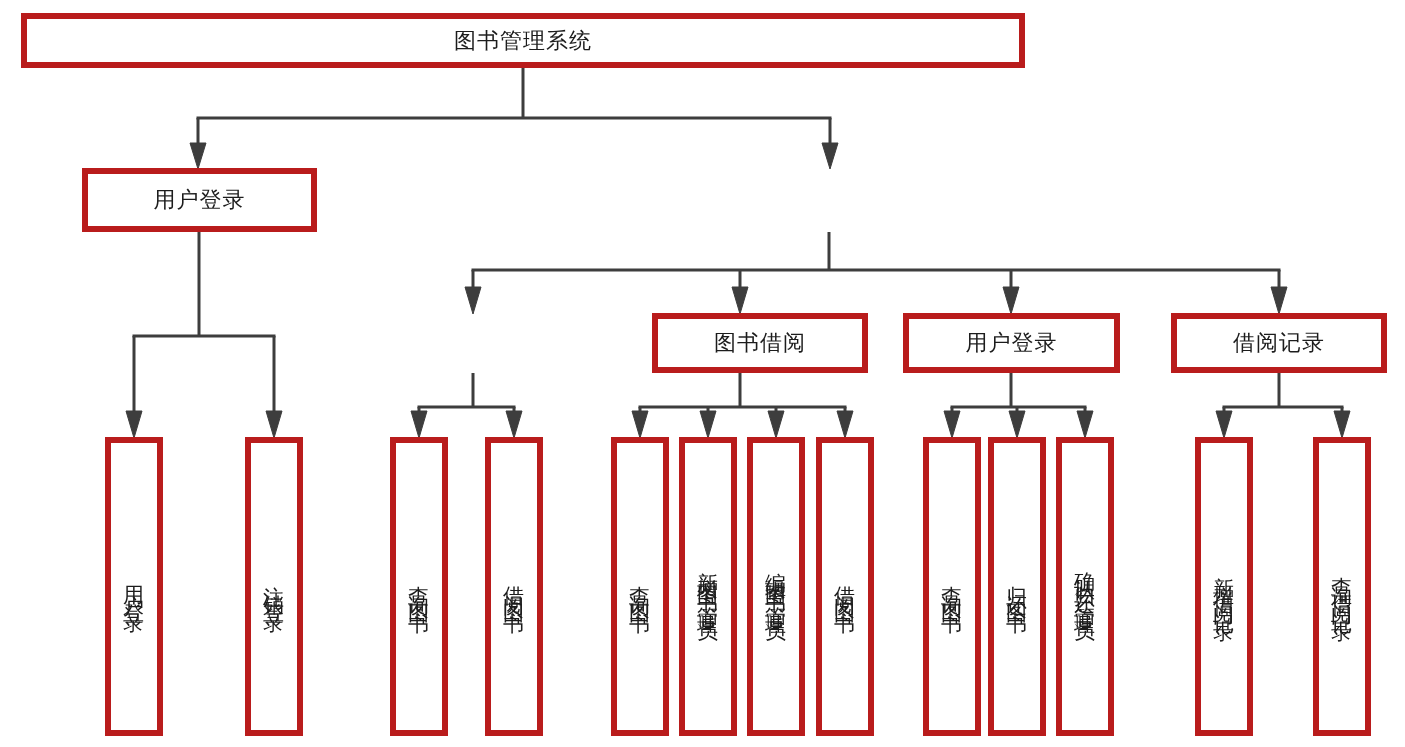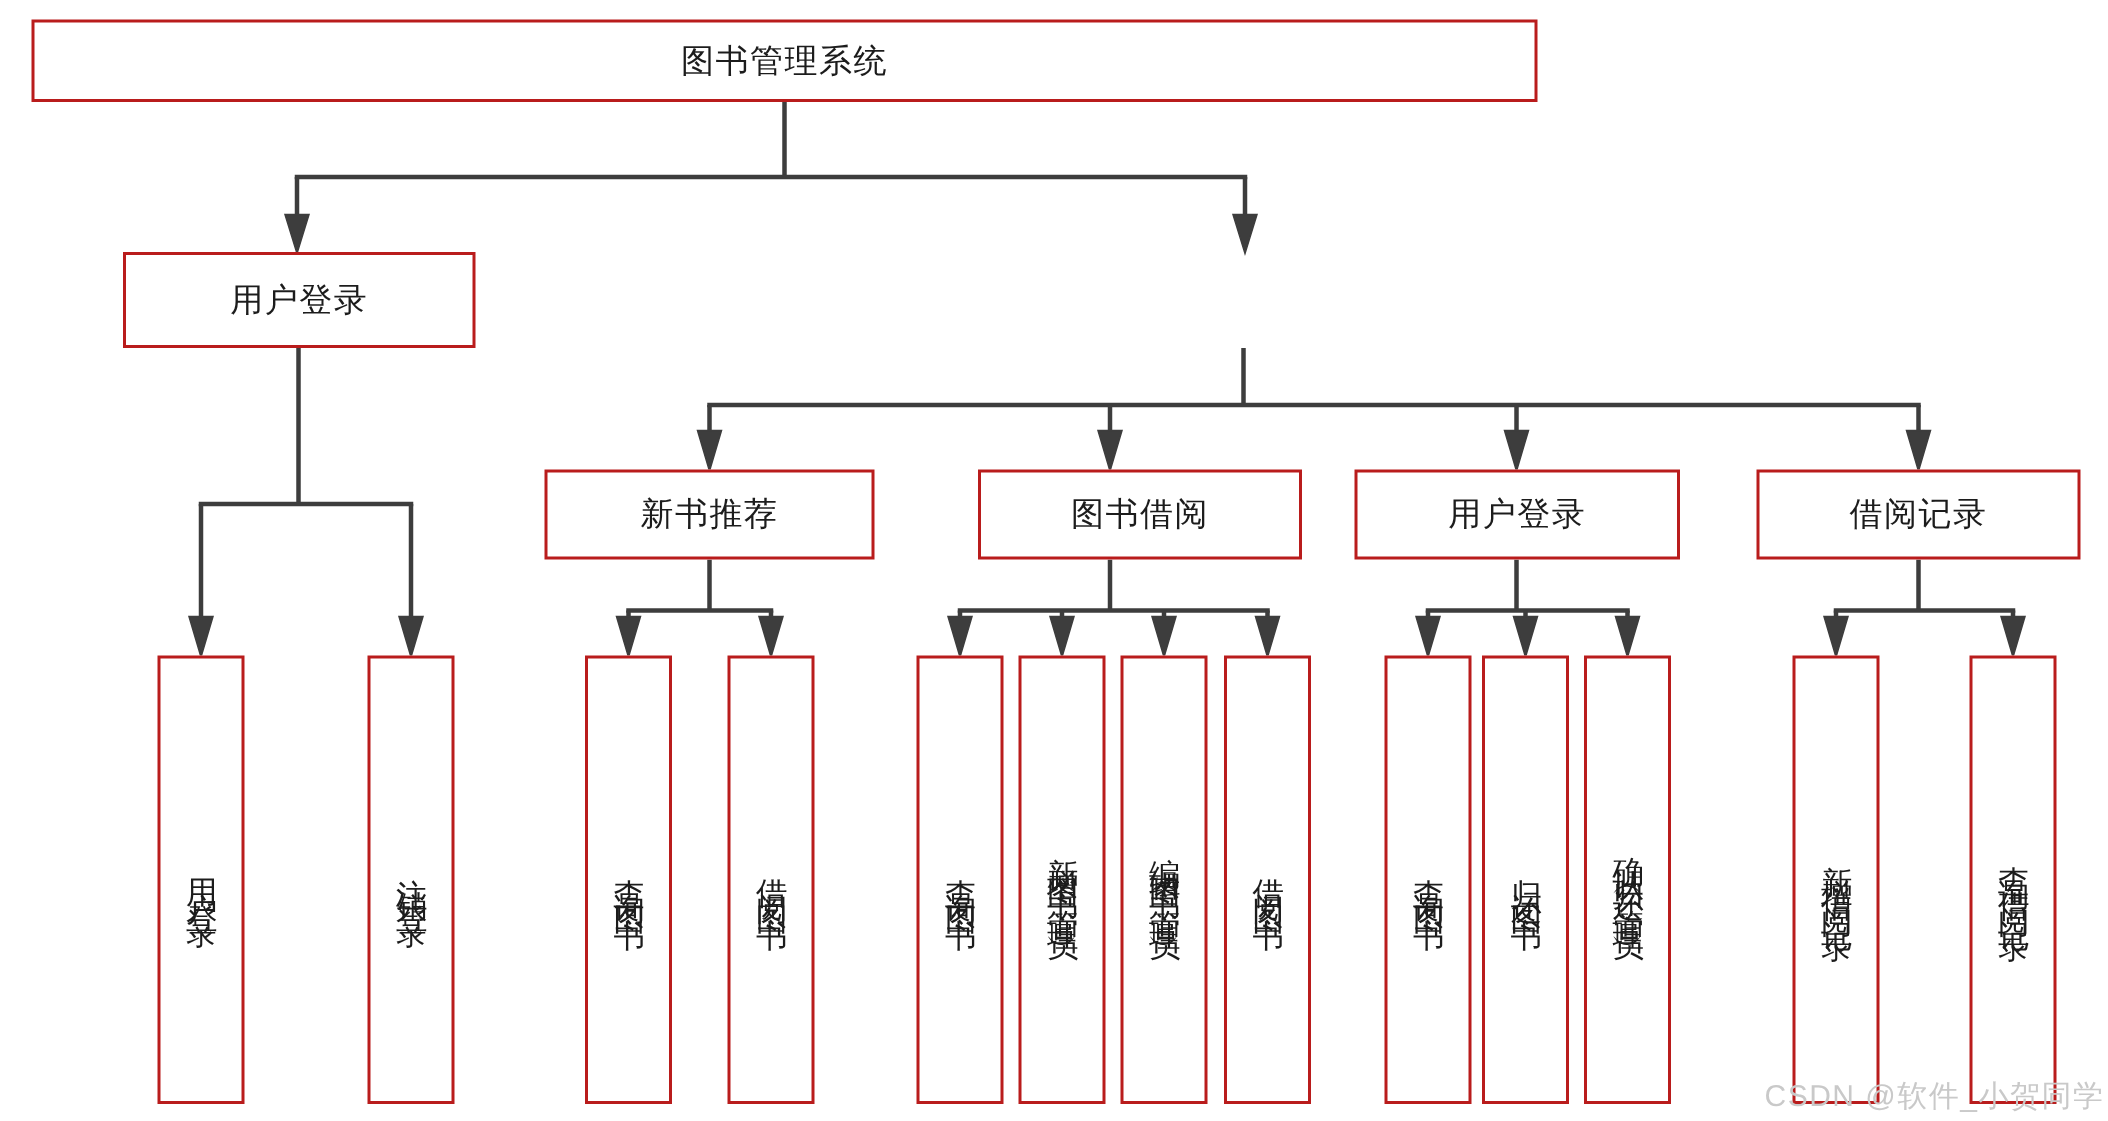--- a/index.html
+++ b/index.html
@@ -8,21 +8,21 @@
     width:1405px;height:747px;
     background:#ffffff;
     font-family:"Liberation Sans","DejaVu Sans",sans-serif;
     overflow:hidden;
   }
   #wires{position:absolute;left:0;top:0;width:1405px;height:747px;}
   .box{
     position:absolute;
     box-sizing:border-box;
     background:#ffffff;
-    border:2px solid #b91c1c;
+    border:6px solid #b91c1c;
     display:flex;
     align-items:center;
     justify-content:center;
     color:#1c1c1c;
     font-size:22px;
     letter-spacing:1px;
     z-index:2;
     white-space:nowrap;
   }
   .vbox{
@@ -122,21 +122,20 @@
       <polygon points="1216,411 1232,411 1224,438" stroke-width="1"></polygon>
       <line x1="1342" y1="407" x2="1342" y2="414"></line>
       <polygon points="1334,411 1350,411 1342,438" stroke-width="1"></polygon>
     </g>
   </svg>
 
   <div class="box" style="left:21px;top:13px;width:1004px;height:55px;">图书管理系统</div>
 
   <div class="box" style="left:82px;top:168px;width:235px;height:64px;">用户登录</div>
 
-  <div class="box" style="left:363px;top:313px;width:220px;height:60px;">新书推荐</div>
   <div class="box" style="left:652px;top:313px;width:216px;height:60px;">图书借阅</div>
   <div class="box" style="left:903px;top:313px;width:217px;height:60px;">用户登录</div>
   <div class="box" style="left:1171px;top:313px;width:216px;height:60px;">借阅记录</div>
 
   <div class="box vbox" style="left:105px;top:437px;width:58px;height:299px;">用户登录</div>
   <div class="box vbox" style="left:245px;top:437px;width:58px;height:299px;">注销登录</div>
 
   <div class="box vbox" style="left:390px;top:437px;width:58px;height:299px;">查询图书</div>
   <div class="box vbox" style="left:485px;top:437px;width:58px;height:299px;">借阅图书</div>
 
@@ -145,15 +144,14 @@
   <div class="box vbox" style="left:747px;top:437px;width:58px;height:299px;letter-spacing:7px;">编辑图书（管理员）</div>
   <div class="box vbox" style="left:816px;top:437px;width:58px;height:299px;">借阅图书</div>
 
   <div class="box vbox" style="left:923px;top:437px;width:58px;height:299px;">查询图书</div>
   <div class="box vbox" style="left:988px;top:437px;width:58px;height:299px;">归还图书</div>
   <div class="box vbox" style="left:1056px;top:437px;width:58px;height:299px;letter-spacing:7px;">确认归还（管理员）</div>
 
   <div class="box vbox" style="left:1195px;top:437px;width:58px;height:299px;">新增借阅记录</div>
   <div class="box vbox" style="left:1313px;top:437px;width:58px;height:299px;">查询借阅记录</div>
 
-  <div id="watermark">CSDN @软件_小贺同学</div>
 
 </div>
 
 </body></html>

